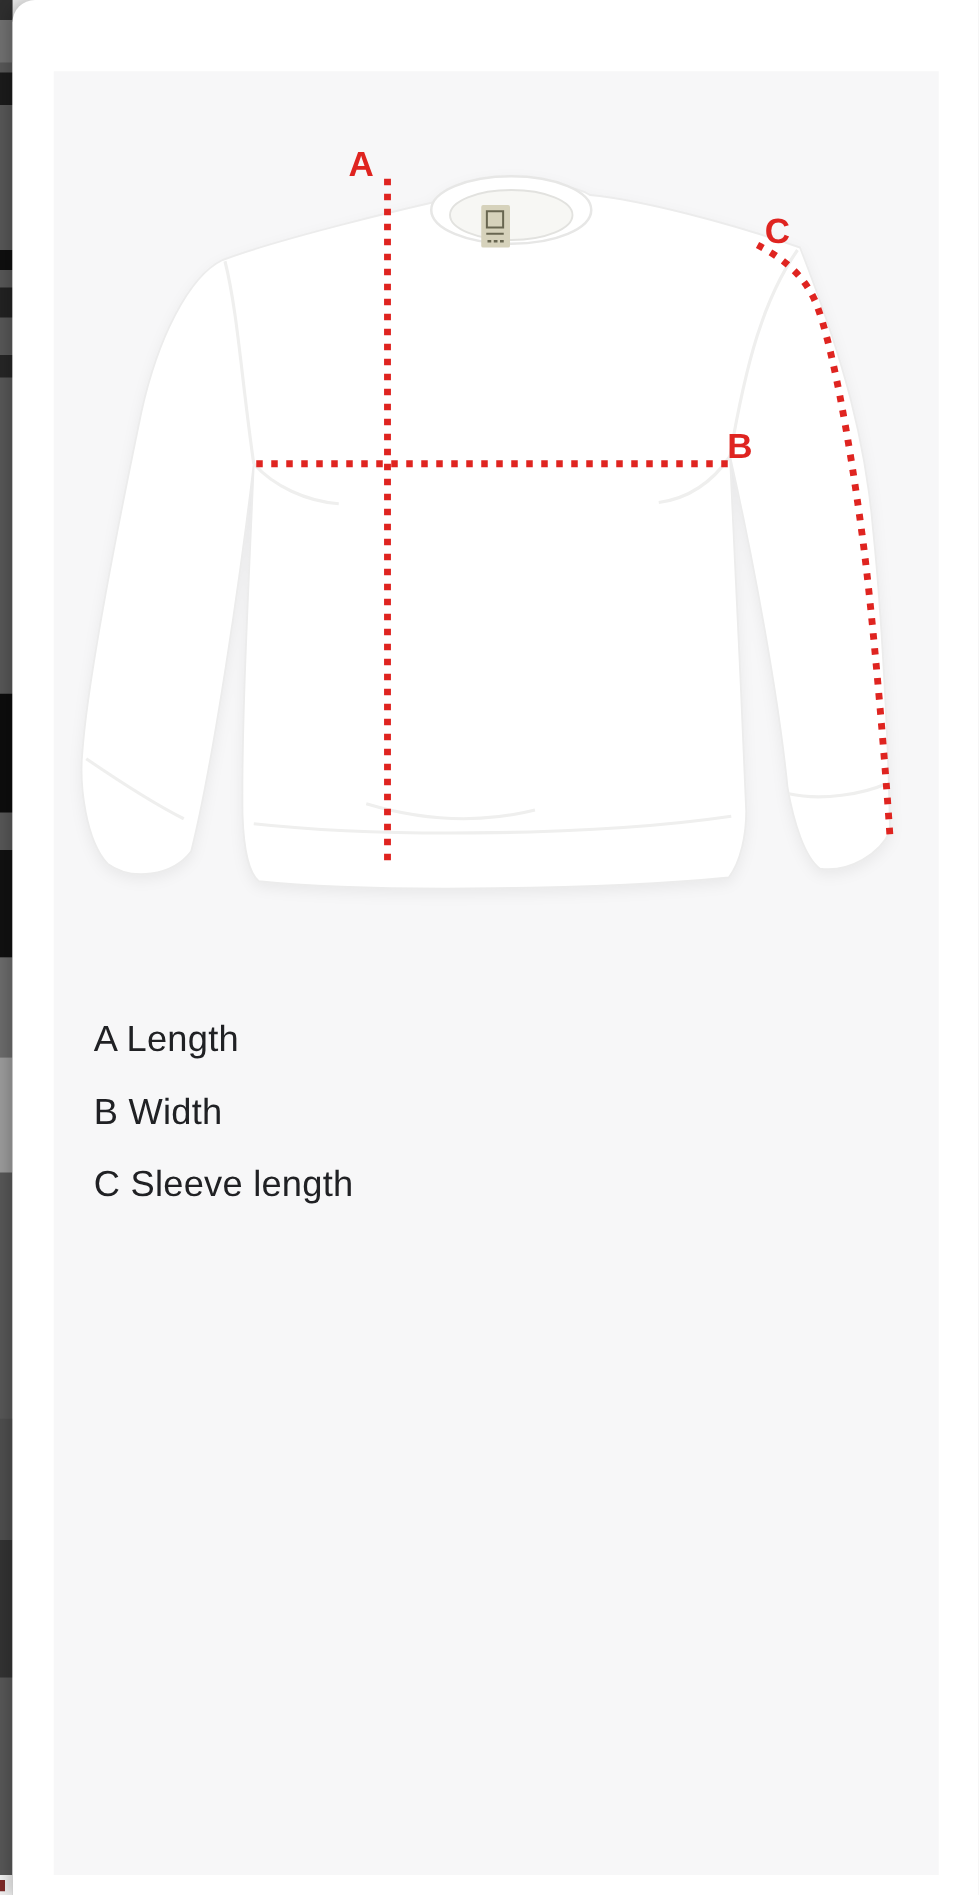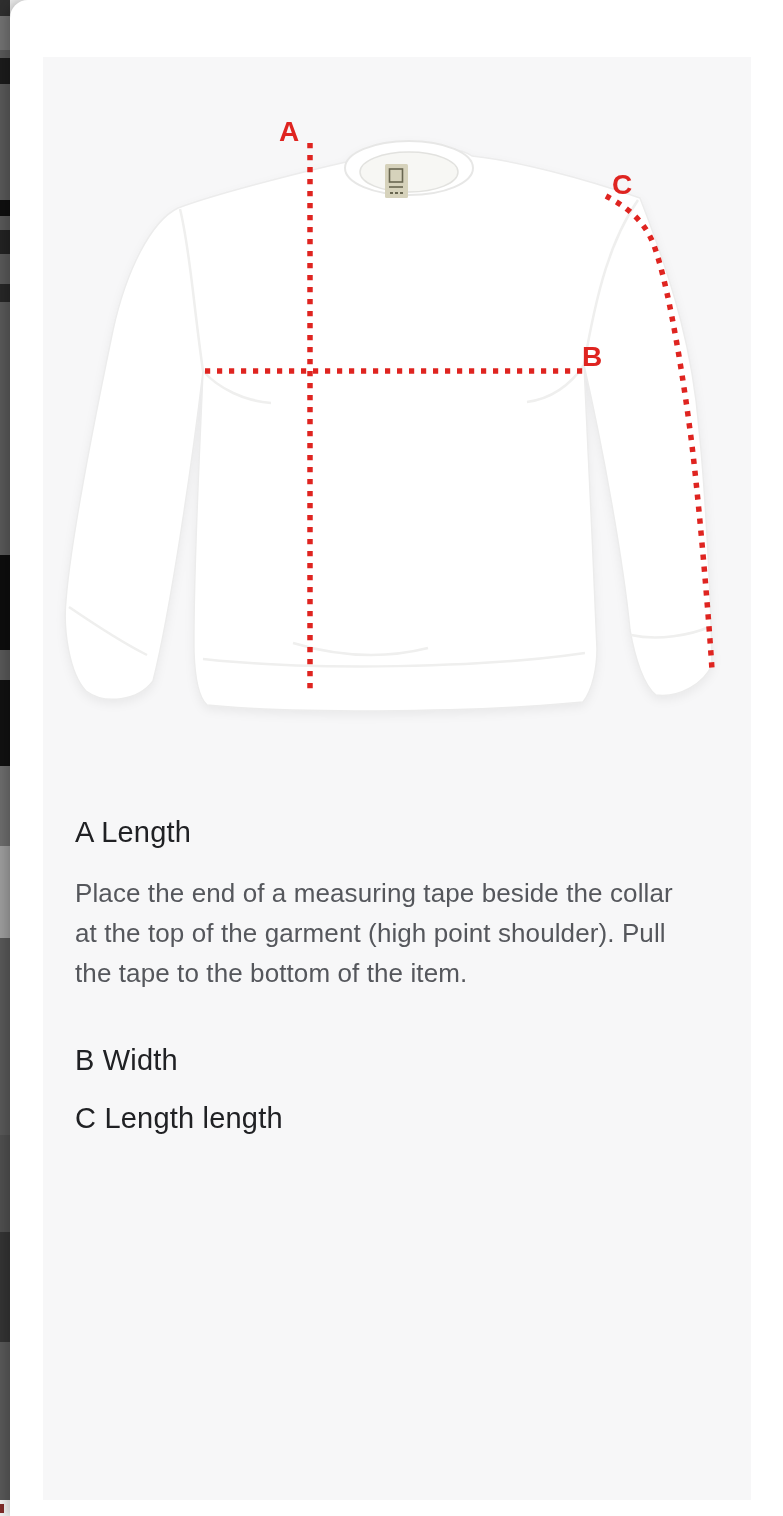--- a/index.html
+++ b/index.html
@@ -108,27 +108,24 @@
             <text x="246" y="84" fill="#df2420" text-anchor="middle" class="measure-label">A</text>
             <text x="549" y="309" fill="#df2420" text-anchor="middle" class="measure-label">B</text>
             <text x="579" y="137" fill="#df2420" text-anchor="middle" class="measure-label">C</text>
           </g>
         </svg>
       </div>
 
       <div class="sections">
         <section>
           <h3>A Length</h3>
-          <p>Place the end of a measuring tape beside the collar
-at the top of the garment (high point shoulder). Pull
-the tape to the bottom of the item.</p>
         </section>
         <section>
           <h3>B Width</h3>
         </section>
         <section>
-          <h3>C Length length</h3>
+          <h3>C Sleeve length</h3>
         </section>
       </div>
 
     </div>
   </div>
 </div>
 
 </body></html>

